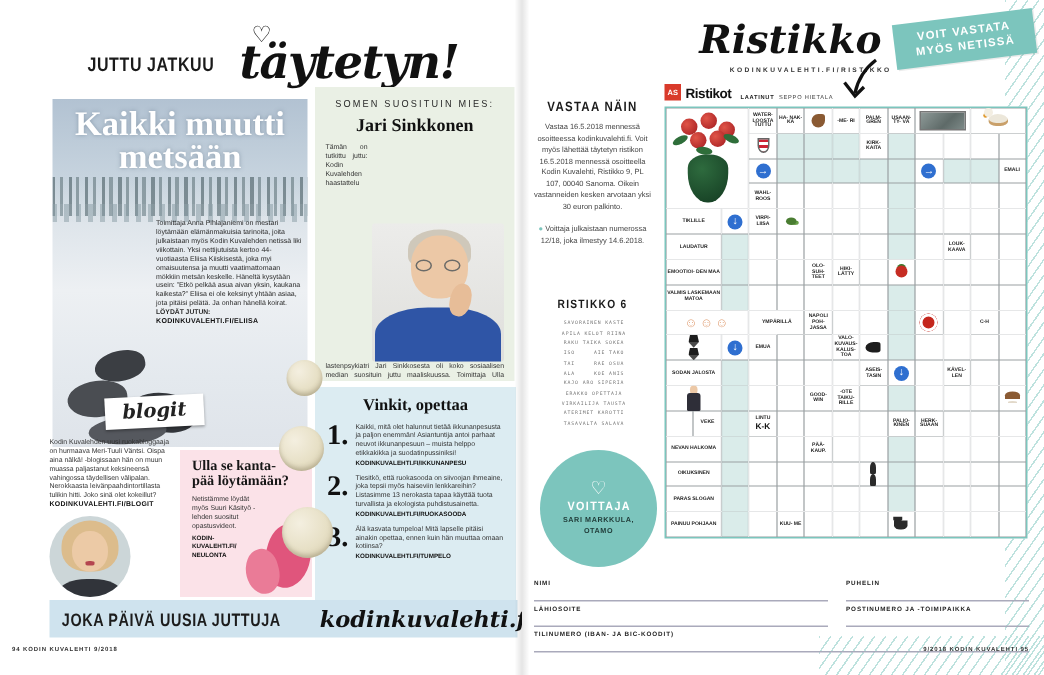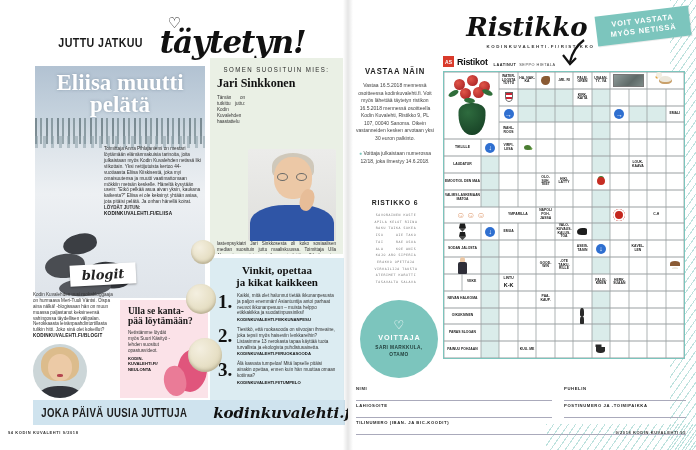--- a/index.html
+++ b/index.html
@@ -51,21 +51,21 @@
     background:#ccd6d8;overflow:hidden;box-shadow:0 0 0 2px #fff;}
   .av-hair{position:absolute;left:8px;top:3px;width:38px;height:34px;background:#dcbc8c;border-radius:50% 50% 42% 42%;}
   .av-face{position:absolute;left:15px;top:10px;width:24px;height:27px;background:#eccaa6;border-radius:48%;}
   .av-lips{position:absolute;left:24px;top:30px;width:6px;height:2.5px;background:#b4454f;border-radius:40%;}
   .av-body{position:absolute;left:6px;bottom:-8px;width:42px;height:20px;background:#31343a;border-radius:45% 45% 0 0;}
 
   
   .greenbox{position:absolute;left:210px;top:58px;width:133px;height:196px;background:#eaf0e5;
     padding:8px 7px 0 7px;overflow:hidden;}
   .g-kicker{text-align:center;font-size:6.8px;letter-spacing:1.6px;color:#2a2a2a;transform:scaleX(.9);}
-  .g-title{text-align:left;font-family:"Liberation Serif",serif;font-weight:bold;font-size:12px;
+  .g-title{text-align:center;font-family:"Liberation Serif",serif;font-weight:bold;font-size:12px;
     margin:3px 0 4px 0;color:#111;}
   .jari-text{font-size:4.6px;line-height:1.28;color:#333;text-align:justify;}
   .jari-photo{float:right;width:88px;height:92px;margin:54px 0 0 3px;position:relative;
     background:linear-gradient(180deg,#ececea,#dfdfdc);border-radius:2px;overflow:hidden;}
   .jp-hair{position:absolute;left:24px;top:4px;width:42px;height:26px;background:#cfc8ba;border-radius:50% 50% 30% 30%;}
   .jp-head{position:absolute;left:26px;top:8px;width:38px;height:42px;background:#ecc8a6;border-radius:46%;}
   .jp-g1,.jp-g2{position:absolute;top:24px;width:11px;height:8px;border:1px solid #6b6b68;border-radius:50%;}
   .jp-g1{left:29px;} .jp-g2{left:48px;}
   .jp-hand{position:absolute;left:52px;top:40px;width:14px;height:22px;background:#e7bd98;border-radius:45%;transform:rotate(14deg);}
   .jp-body{position:absolute;left:2px;bottom:-6px;width:84px;height:42px;background:#2f55a6;border-radius:42% 42% 0 0;}
@@ -213,21 +213,21 @@
     </div>
 
     <div class="eliisa">
       <div class="treeline"></div>
       <div class="treeline2"></div>
       <span class="dog d1"></span>
       <span class="dog d2"></span>
       <span class="dog d3"></span>
       <span class="dog d4"></span>
     </div>
-    <div class="el-title">Eliisa muutti pelätä</div>
+    <div class="el-title">Kaikki muutti metsään</div>
     <div class="el-body">
       <span>Toimittaja Anna Pihlajaniemi on mestari löytämään elämänmakuisia tarinoita, joita julkaistaan myös Kodin Kuvalehden netissä liki viikottain. Yksi nettijutuista kertoo 44-vuotiaasta Eliisa Kiiskisestä, joka myi omaisuutensa ja muutti vaatimattomaan mökkiin metsän keskelle. Häneltä kysytään usein: ”Etkö pelkää asua aivan yksin, kaukana kaikesta?” Eliisa ei ole keksinyt yhtään asiaa, jota pitäisi pelätä. Ja onhan hänellä koirat.</span>
       <b>LÖYDÄT JUTUN:</b>
       <span class="lnk">KODINKUVALEHTI.FI/ELIISA</span>
     </div>
 
     <div class="blogtag">
       <span>blogit</span>
     </div>
     <div class="blogtext">
@@ -268,21 +268,20 @@
       <span class="knit1"></span>
       <span class="knit2"></span>
     </div>
     <span class="yarn yb1"></span>
     <span class="yarn yb2"></span>
     <span class="yarn yb3"></span>
 
     <div class="bluebox">
       <div class="v-title">
         <div>Vinkit, opettaa</div>
-        <div>ja kikat kaikkeen</div>
       </div>
       <div class="v-item">
         <div class="v-num">1.</div>
         <div>
           <div class="v-body">Kaikki, mitä olet halunnut tietää ikkunanpesusta ja paljon enemmän! Asiantuntija antoi parhaat neuvot ikkunanpesuun – muista helppo etikkakikka ja suodatinpussiniksi!</div>
           <div class="v-link">KODINKUVALEHTI.FI/IKKUNANPESU</div>
         </div>
       </div>
       <div class="v-item">
         <div class="v-num">2.</div>

